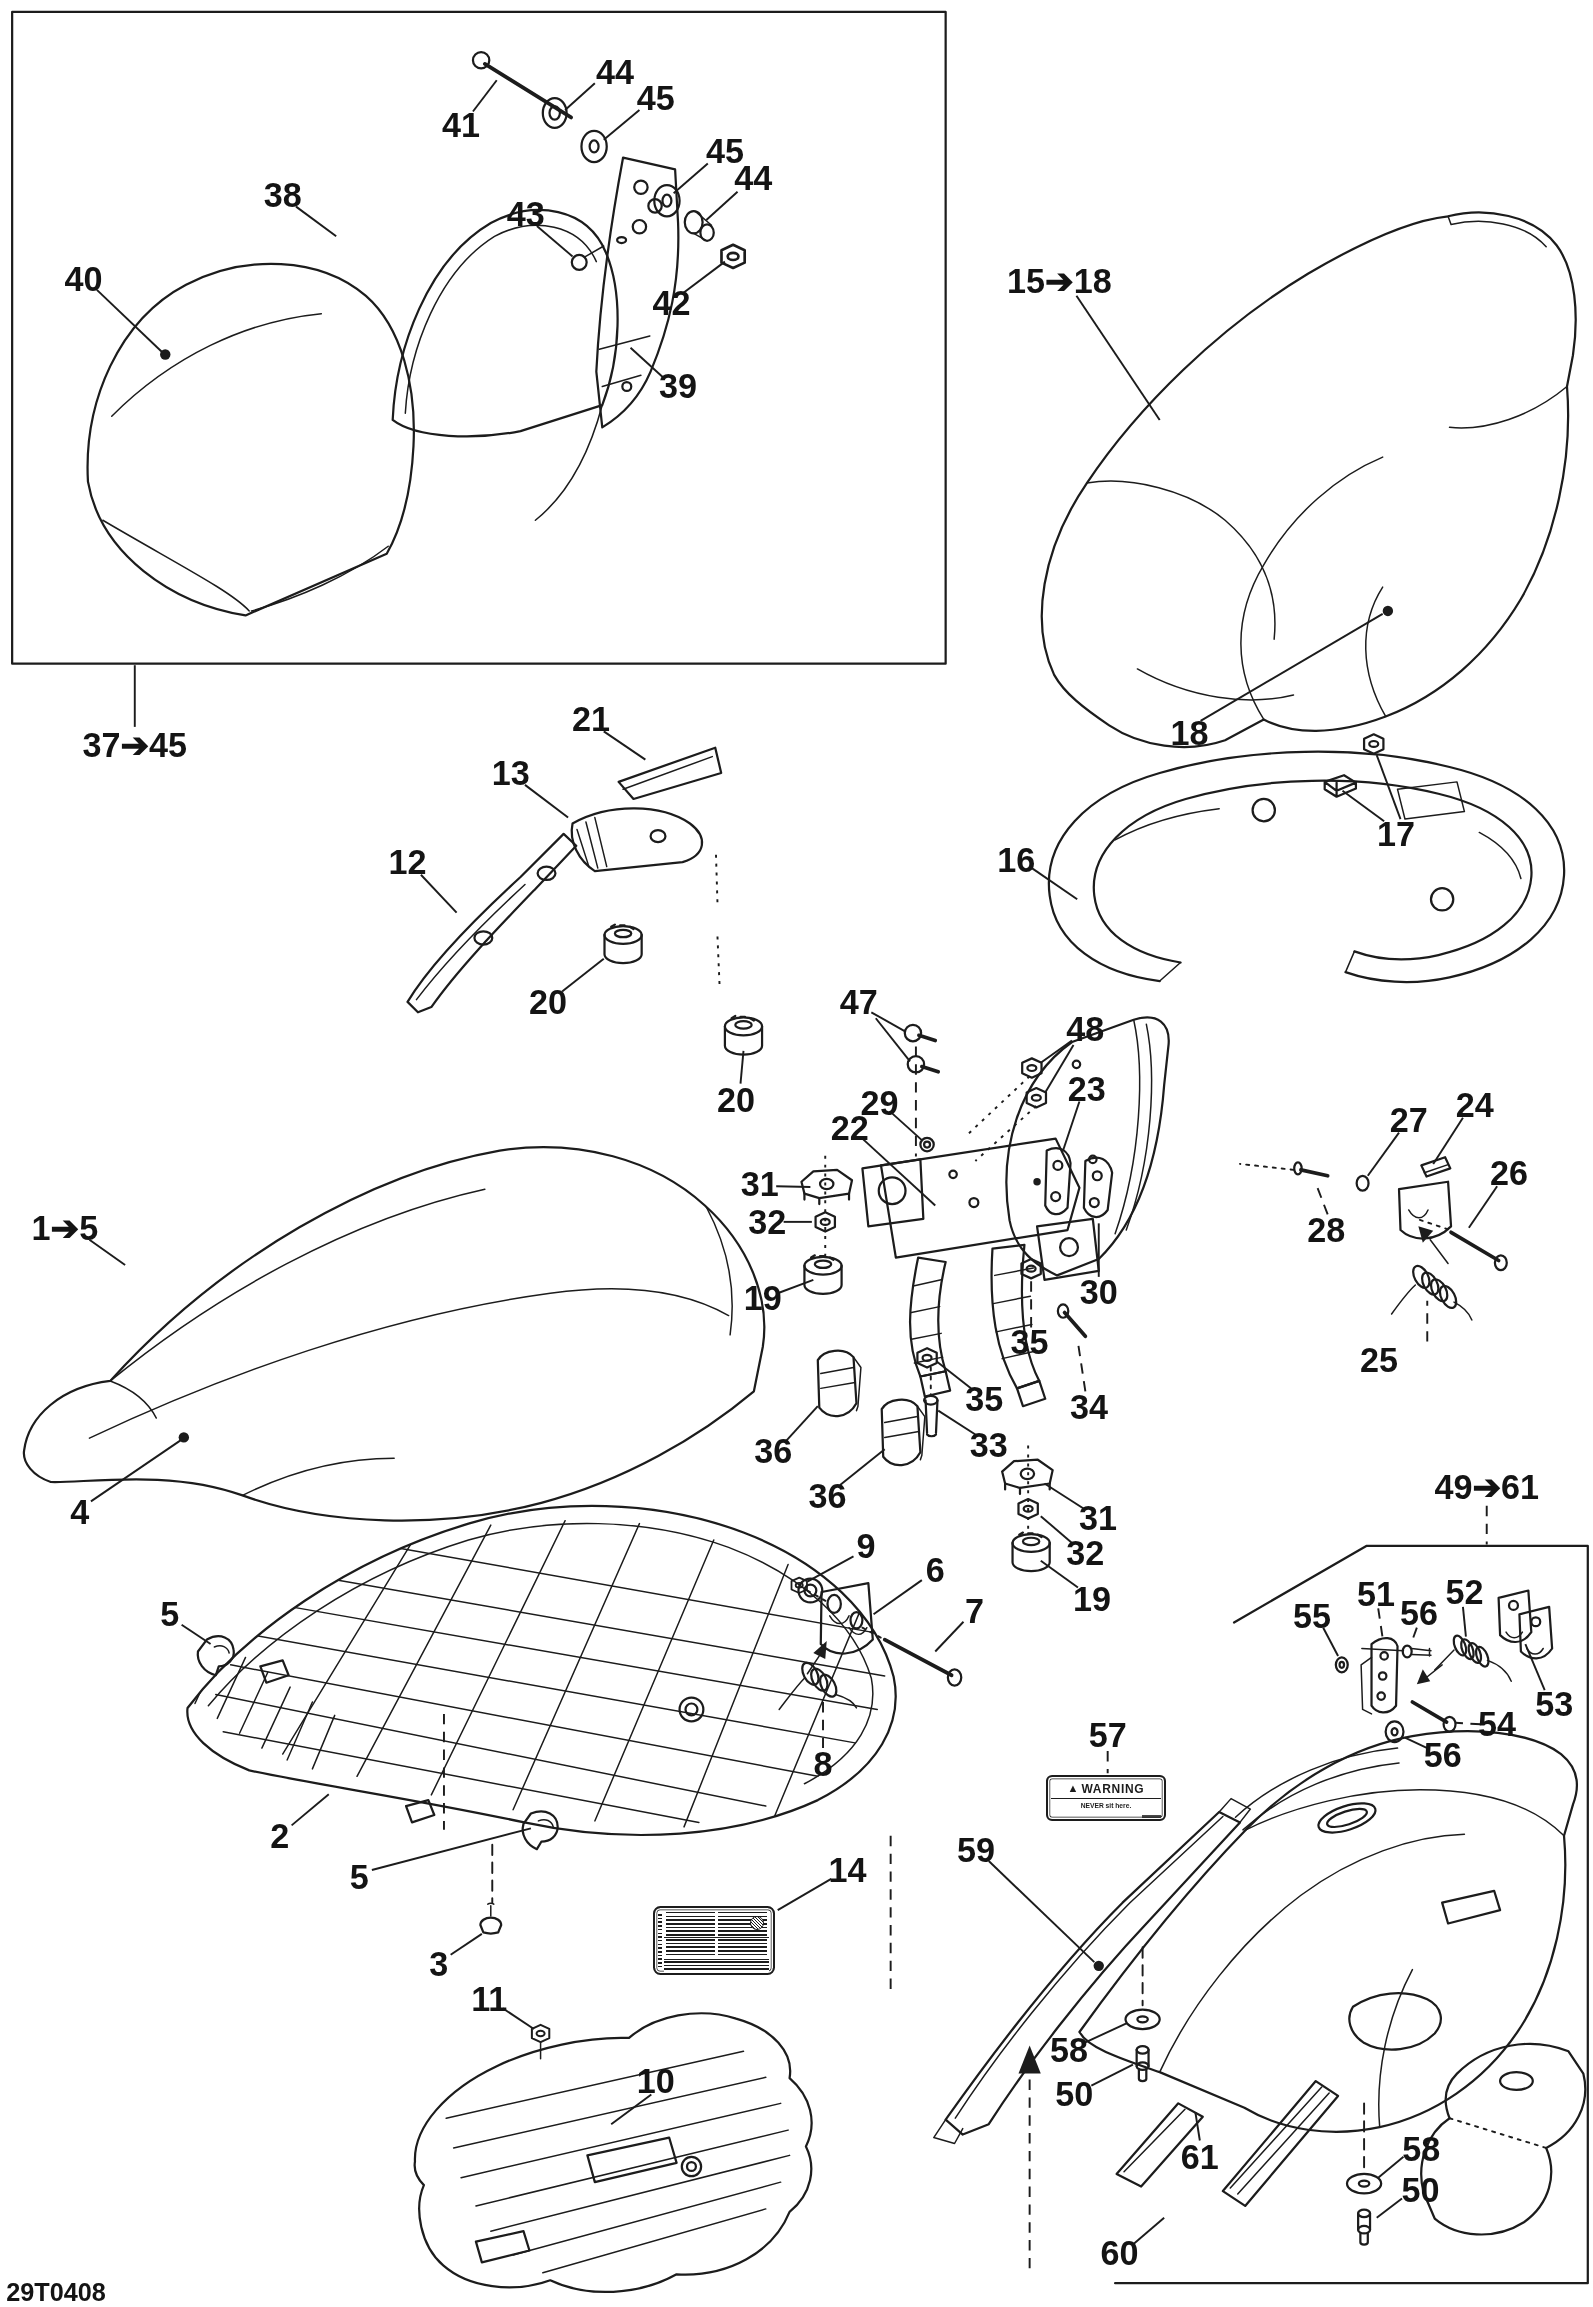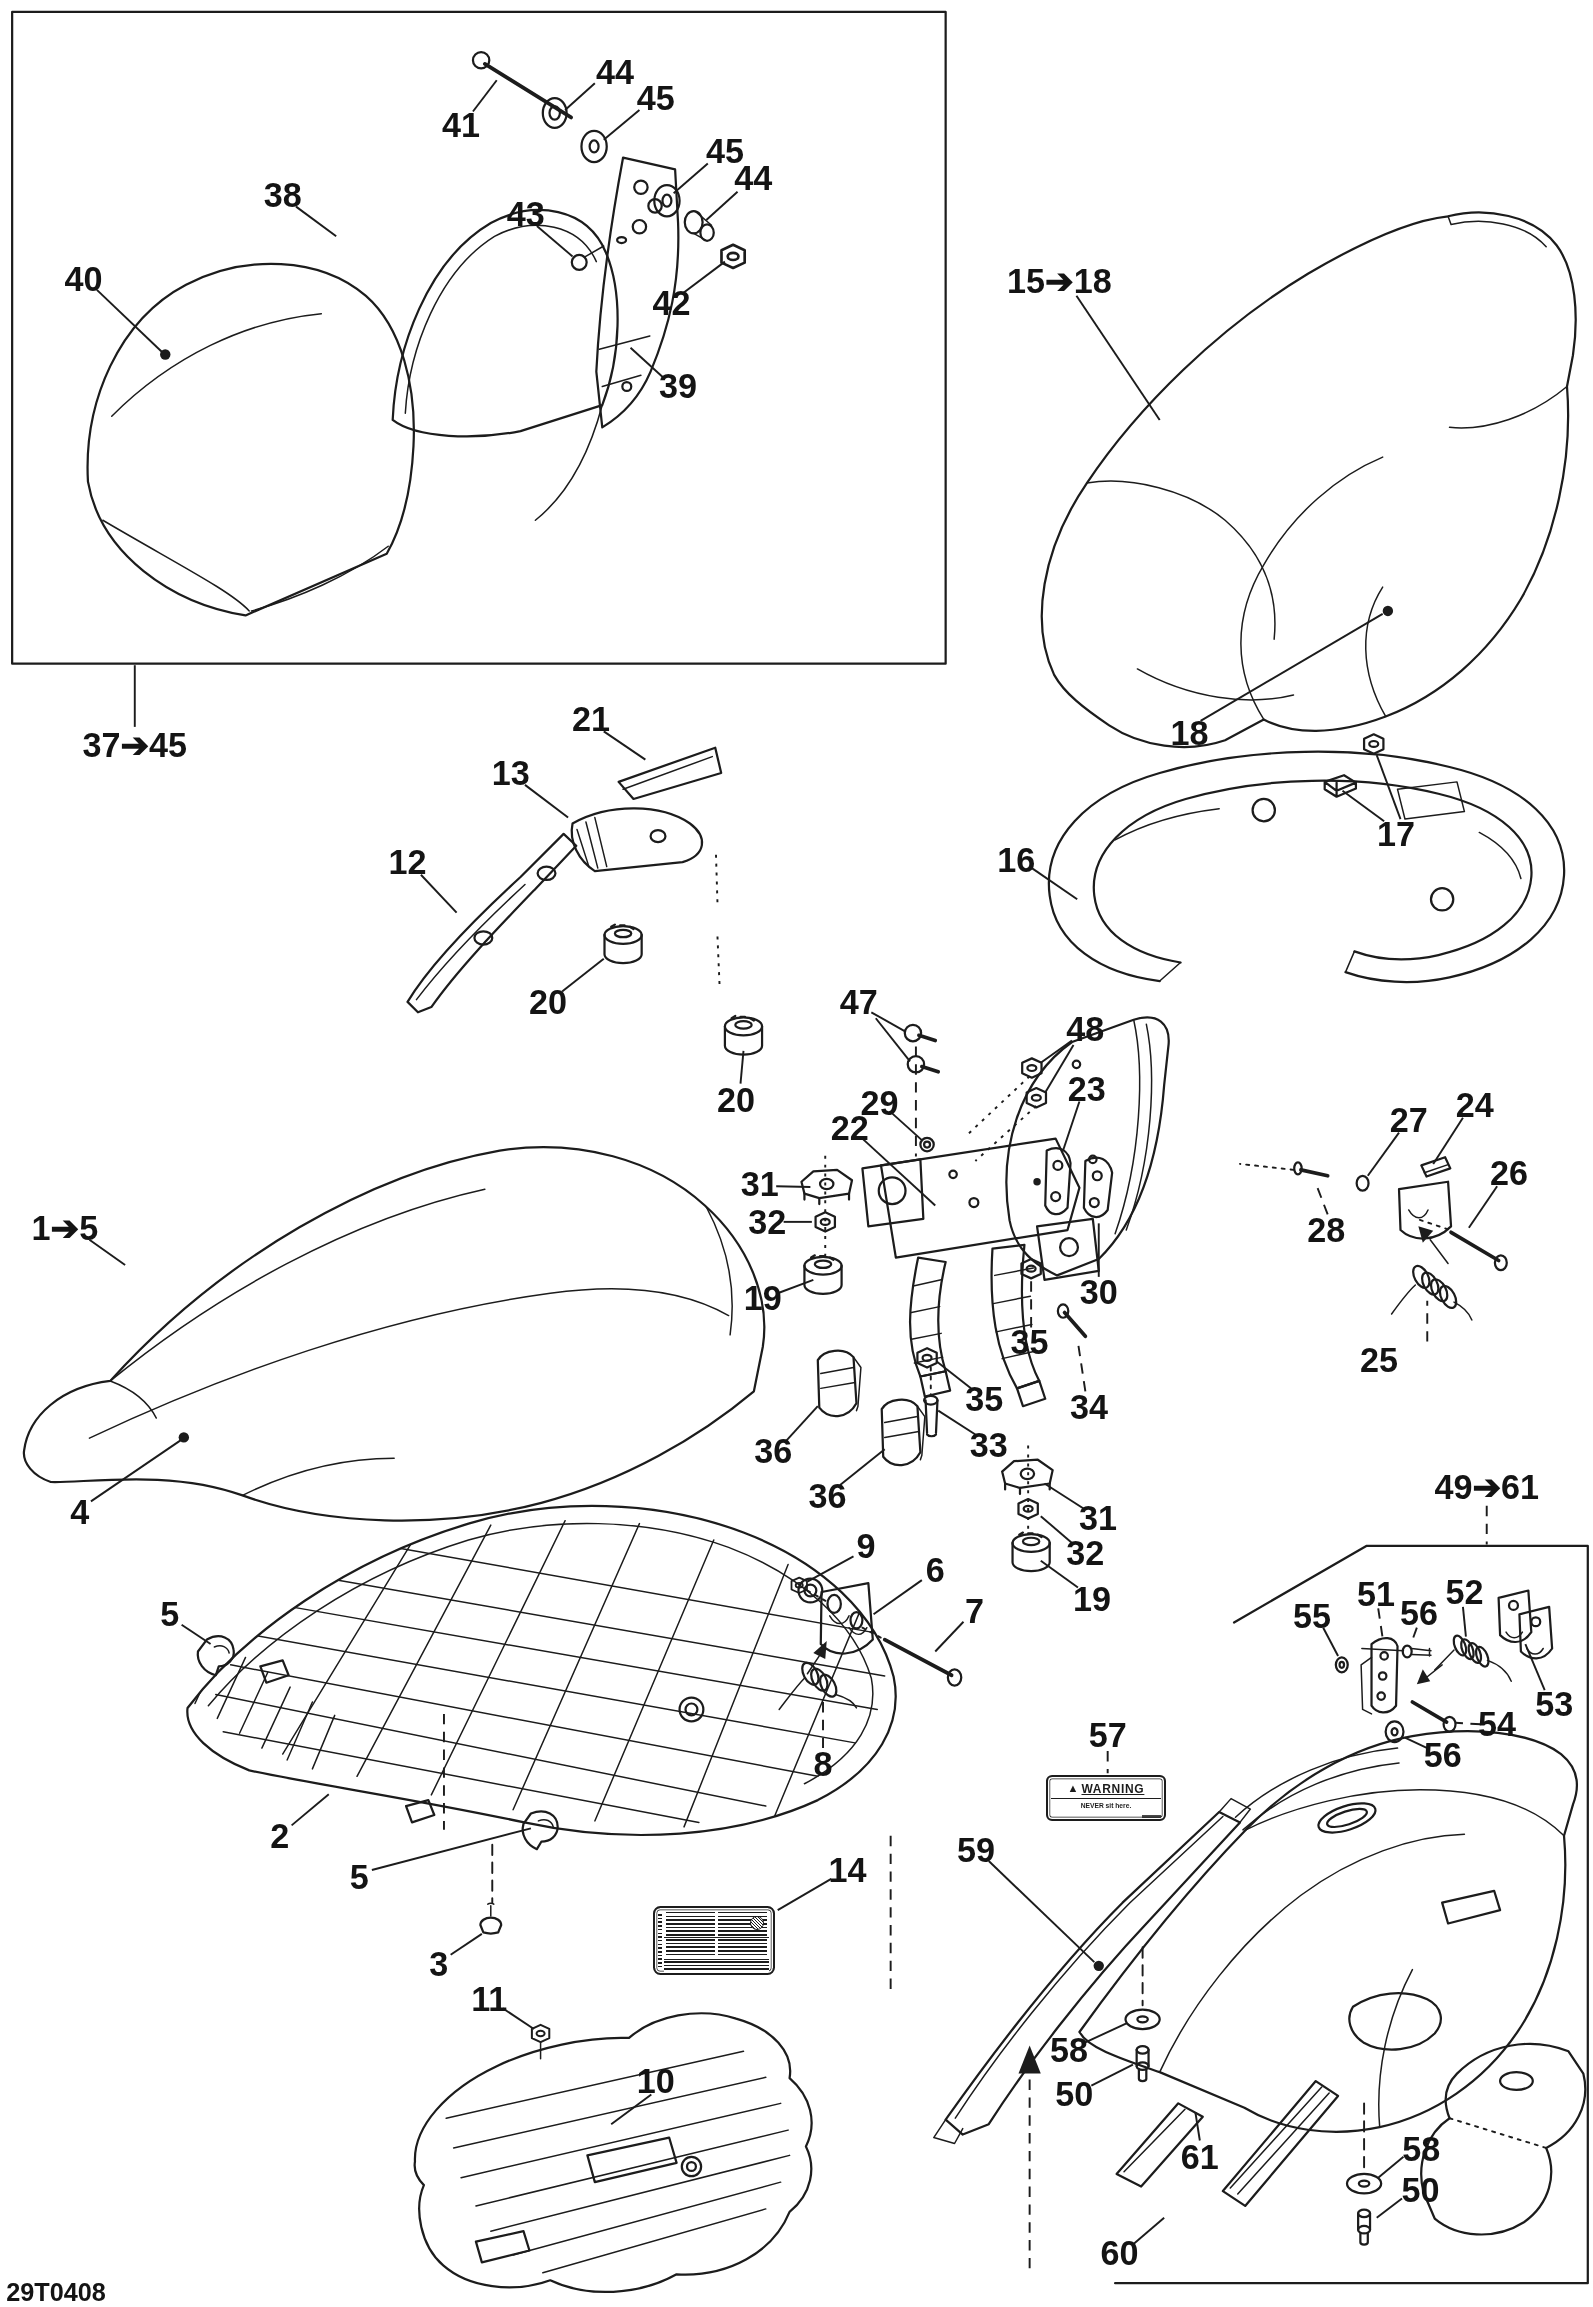--- a/index.html
+++ b/index.html
@@ -17,21 +17,21 @@
   .fillblk{fill:#1c1c1c;stroke:none;}
   text.callout{font:700 46px "Liberation Sans",sans-serif;fill:#141414;text-anchor:middle;}
   text.code{font:700 34px "Liberation Sans",sans-serif;fill:#141414;text-anchor:start;}
   
   .decal{position:absolute;border:2.2px solid #1c1c1c;background:#fff;box-sizing:border-box;}
   #warn-decal{left:1046px;top:1775px;width:120px;height:46px;border-radius:6px;
               box-shadow:inset 0 0 0 1.5px #fff, inset 0 0 0 2.2px #1c1c1c;}
   #warn-head{display:flex;align-items:center;justify-content:center;gap:3px;
              border-bottom:1.5px solid #1c1c1c;height:19.3px;margin:2.2px 3px 0 3px;}
   #warn-tri{font-size:11px;line-height:1;color:#1c1c1c;}
-  #warn-title{font:800 12px "Liberation Sans",sans-serif;letter-spacing:0.7px;color:#1c1c1c;text-decoration:underline;}
+  #warn-title{font:800 12px "Liberation Sans",sans-serif;letter-spacing:0.7px;color:#1c1c1c;}
   #warn-body{font:700 6.7px "Liberation Sans",sans-serif;text-align:center;margin-top:3px;color:#1c1c1c;}
   #warn-code{position:absolute;right:3px;bottom:1.5px;width:19.3px;height:3px;background:#1c1c1c;opacity:.8;}
   #cert-decal{left:653px;top:1906px;width:122px;height:69px;border-radius:7.4px;
               box-shadow:inset 0 0 0 1.5px #fff, inset 0 0 0 2.2px #1c1c1c;padding:3.7px 4.5px 3.7px 9px;}
   .microbar{background:repeating-linear-gradient(180deg,#1c1c1c 0 1.5px,#fff 1.5px 3.7px);}
   #cert-spine{position:absolute;left:3px;top:6px;bottom:6px;width:3.7px;}
   .cert-row{position:relative;width:100%;}
   #cert-r1{height:25px;border-bottom:1.5px solid #1c1c1c;display:flex;}
   #cert-r1 .blk{flex:1;margin:0.7px 1.5px;}
   #cert-emblem{position:absolute;right:4.5px;top:4.5px;width:12px;height:12px;border:1.5px solid #1c1c1c;

